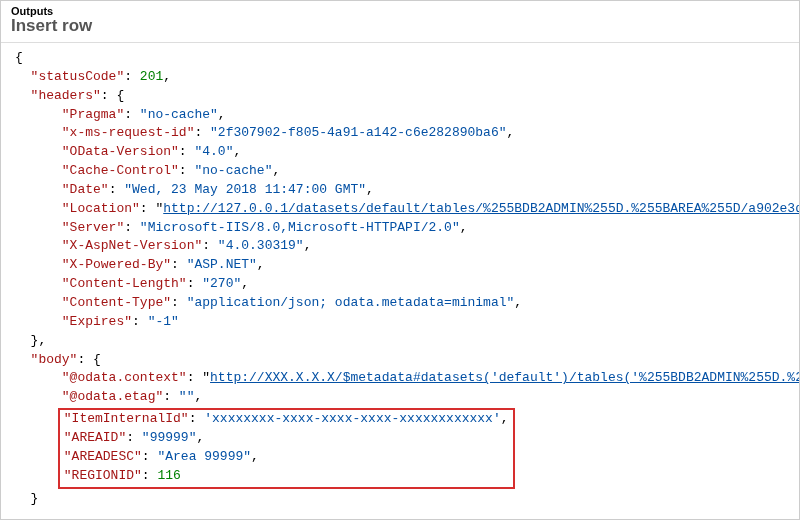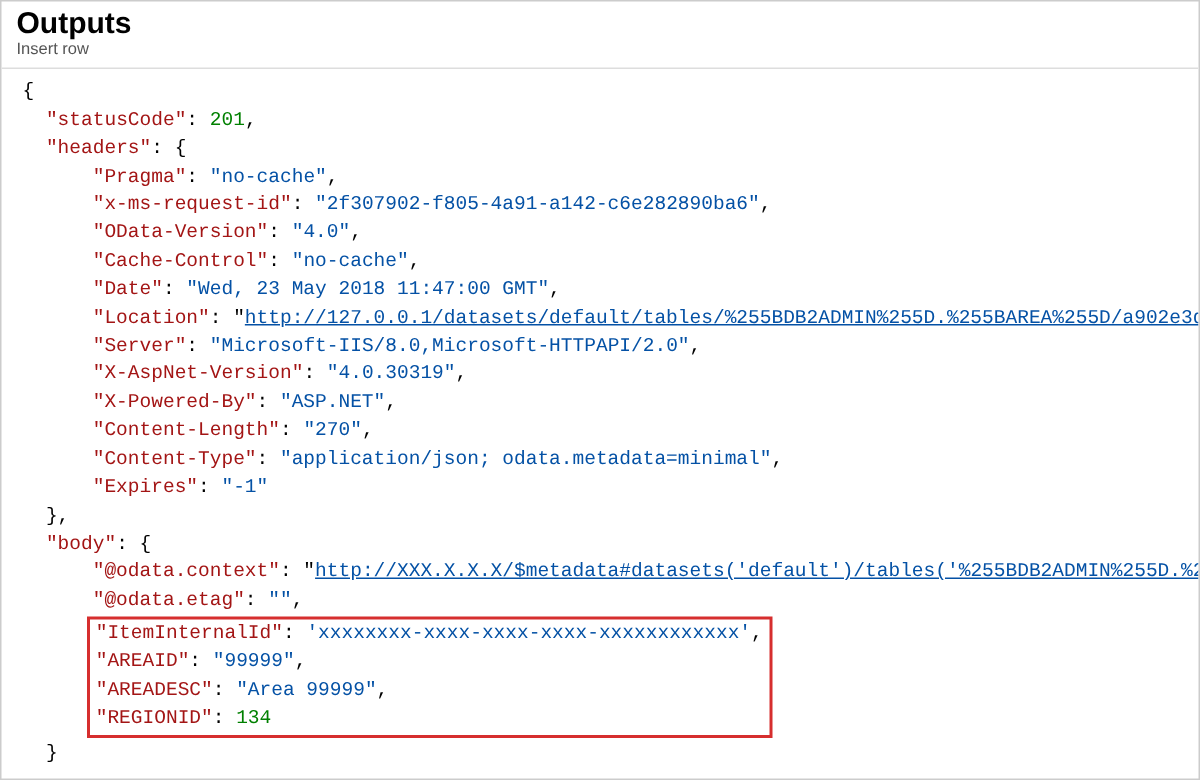--- a/index.html
+++ b/index.html
@@ -11,28 +11,29 @@
       width: 800px;
       height: 520px;
       overflow: hidden;
       border: 1px solid #ccc;
     }
     .header {
       padding: 4px 10px 6px 10px;
       border-bottom: 1px solid #ddd;
     }
     .title {
-      font-size: 20px;
+      font-size: 11px;
       font-weight: 600;
       color: #000;
     }
     .subtitle {
-      font-size: 11px;
+      font-size: 17px;
       color: #555;
       margin-top: -1px;
+      font-weight: bold;
     }
     .code {
       font-family: Consolas, "Courier New", monospace;
       font-size: 13px;
       padding: 6px 10px 10px 14px;
       line-height: 1.45;
       white-space: pre;
       overflow: hidden;
     }
     .key { color: #a31515; }
@@ -71,14 +72,14 @@
       <span class="key">"Content-Length"</span><span class="punc">: </span><span class="str">"270"</span><span class="punc">,</span>
       <span class="key">"Content-Type"</span><span class="punc">: </span><span class="str">"application/json; odata.metadata=minimal"</span><span class="punc">,</span>
       <span class="key">"Expires"</span><span class="punc">: </span><span class="str">"-1"</span>
   <span class="punc">},</span>
   <span class="key">"body"</span><span class="punc">: {</span>
       <span class="key">"@odata.context"</span><span class="punc">: "</span><span class="link">http://XXX.X.X.X/$metadata#datasets('default')/tables('%255BDB2ADMIN%255D.%2</span>
       <span class="key">"@odata.etag"</span><span class="punc">: </span><span class="str">""</span><span class="punc">,</span>
       <span class="highlight-box"><span class="key">"ItemInternalId"</span><span class="punc">: </span><span class="str">'xxxxxxxx-xxxx-xxxx-xxxx-xxxxxxxxxxxx'</span><span class="punc">,</span>
 <span class="key">"AREAID"</span><span class="punc">: </span><span class="str">"99999"</span><span class="punc">,</span>
 <span class="key">"AREADESC"</span><span class="punc">: </span><span class="str">"Area 99999"</span><span class="punc">,</span>
-<span class="key">"REGIONID"</span><span class="punc">: </span><span class="num">134</span></span>
+<span class="key">"REGIONID"</span><span class="punc">: </span><span class="num">116</span></span>
   <span class="punc">}</span></div>
 
 </body></html>

